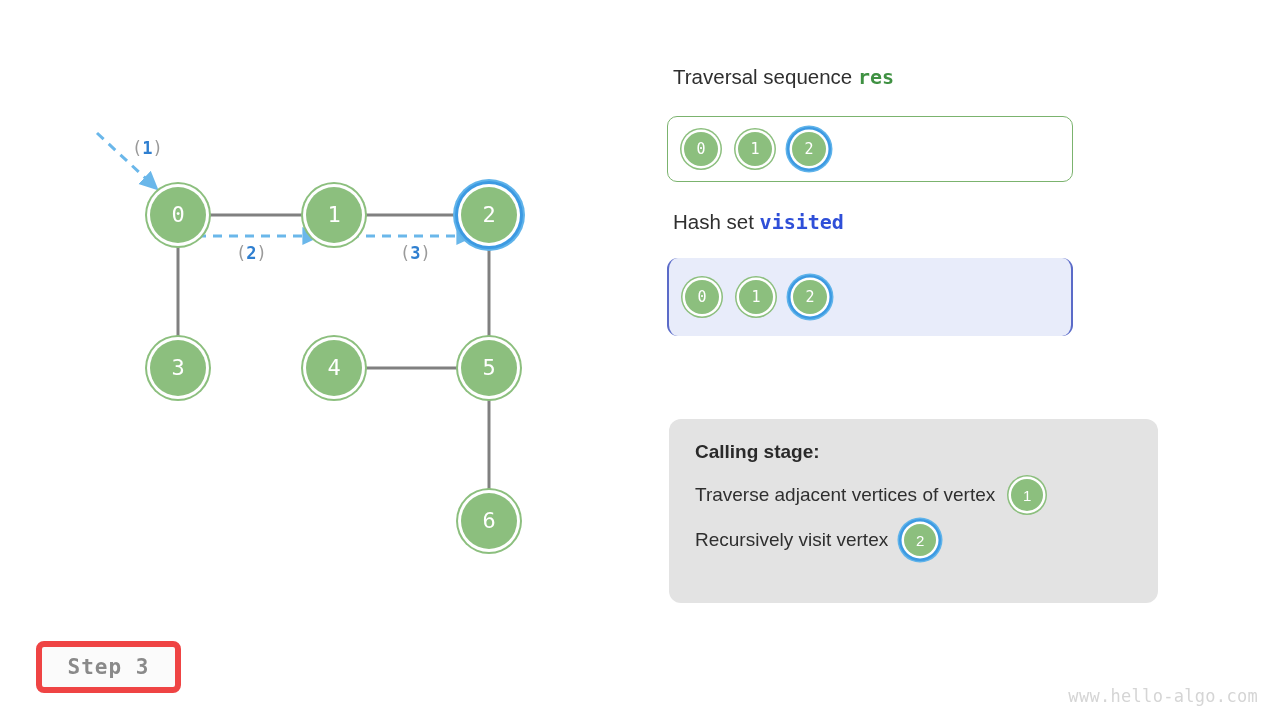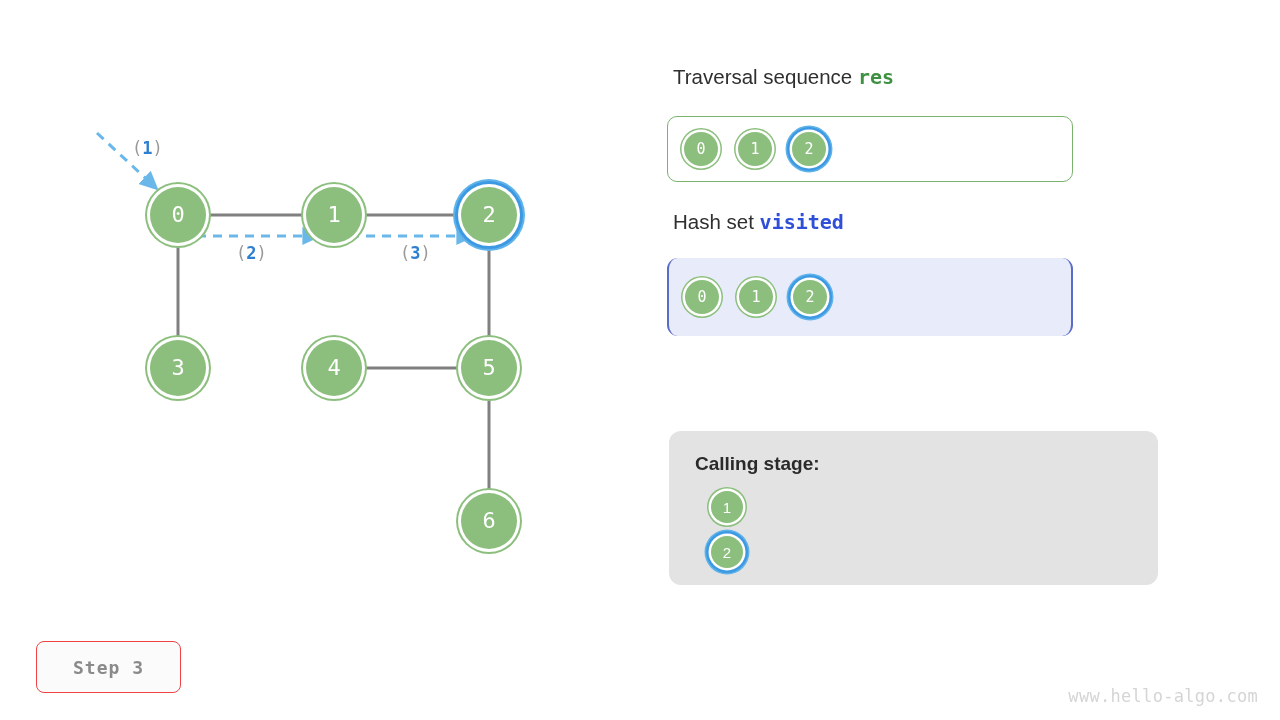--- a/index.html
+++ b/index.html
@@ -51,28 +51,28 @@
     box-shadow: 0 0 0 3px #ffffff, 0 0 0 6px #3d9ae2, 0 0 0 8px #5fb3ea;
   }
 
   
   #step-pill {
     position: absolute;
     left: 36px;
     top: 641px;
     width: 145px;
     height: 52px;
-    border: 1px solid #ef4444;
+    border: 6px solid #ef4444;
     border-radius: 8px;
     background: #fbfbfb;
     display: flex;
     align-items: center;
     justify-content: center;
     font-family: "DejaVu Sans Mono", monospace;
-    font-size: 18px;
+    font-size: 21px;
     font-weight: bold;
     color: #8a8a8a;
     letter-spacing: 1px;
     box-sizing: border-box;
   }
 
   
   #watermark {
     position: absolute;
     right: 22px;
@@ -149,26 +149,25 @@
   .chip.highlight {
     box-shadow: 0 0 0 2.5px #ffffff, 0 0 0 5px #3d9ae2, 0 0 0 6.5px #5fb3ea;
   }
 
   
   #calling-box {
     position: absolute;
     left: 669px;
     top: 419px;
     width: 489px;
-    height: 154px;
+    height: 184px;
     background: #e3e3e3;
     border-radius: 12px;
     box-sizing: border-box;
     padding: 22px 26px;
-    margin-top: 12px;
   }
   #calling-heading {
     font-size: 19px;
     font-weight: bold;
     color: #2a2a2a;
     margin: 0 0 16px 0;
   }
   .calling-line {
     display: flex;
     align-items: center;
@@ -287,26 +286,28 @@
   </div>
   <div class="chip highlight">
     <span>2</span>
   </div>
 </div>
 
 <div id="calling-box">
   <div id="calling-heading">Calling stage:</div>
 
   <div class="calling-line">
+    <span>Traverse adjacent vertices of vertex</span>
     <span class="chip">
       <span>1</span>
     </span>
   </div>
 
   <div class="calling-line">
+    <span>Recursively visit vertex</span>
     <span class="chip highlight">
       <span>2</span>
     </span>
   </div>
 </div>
 
 <div id="step-pill">
   <span>Step 3</span>
 </div>
 

